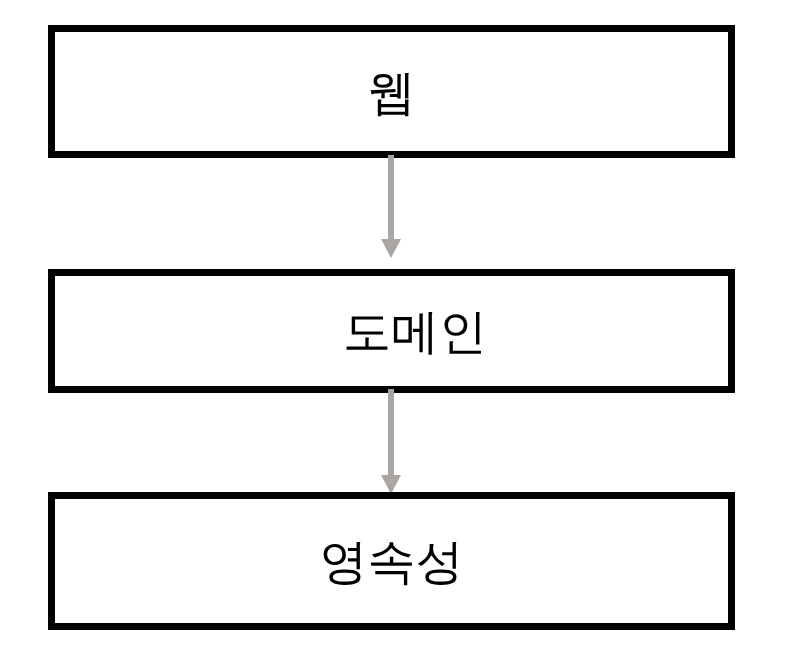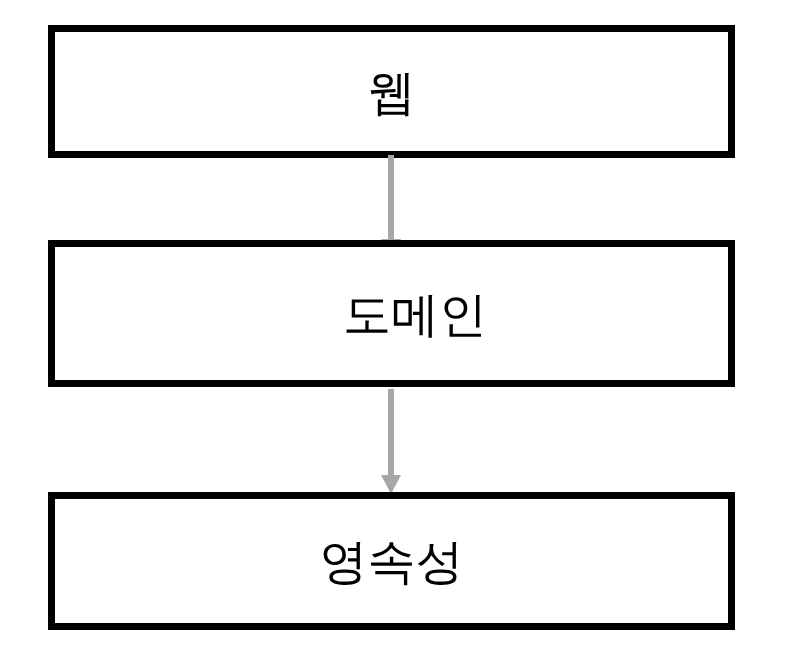--- a/index.html
+++ b/index.html
@@ -33,21 +33,21 @@
     font-size: 48px;
     line-height: 1;
     font-weight: 400;
     color: #000000;
     letter-spacing: 0px;
     text-align: center;
     white-space: nowrap;
     user-select: none;
   }
   #node-web    { top: 25px;  height: 133px; }
-  #node-domain { top: 240px; height: 147px; padding-left: 47px; }
+  #node-domain { top: 269px; height: 124px; padding-left: 47px; }
   #node-persistence { top: 492px; height: 138px; }
 
   .flow-arrow {
     position: absolute;
     left: 0;
     width: 800px;
     pointer-events: none;
   }
   #arrow-web-domain    { top: 155px; height: 104px; }
   #arrow-domain-persistence { top: 389px; height: 106px; }

